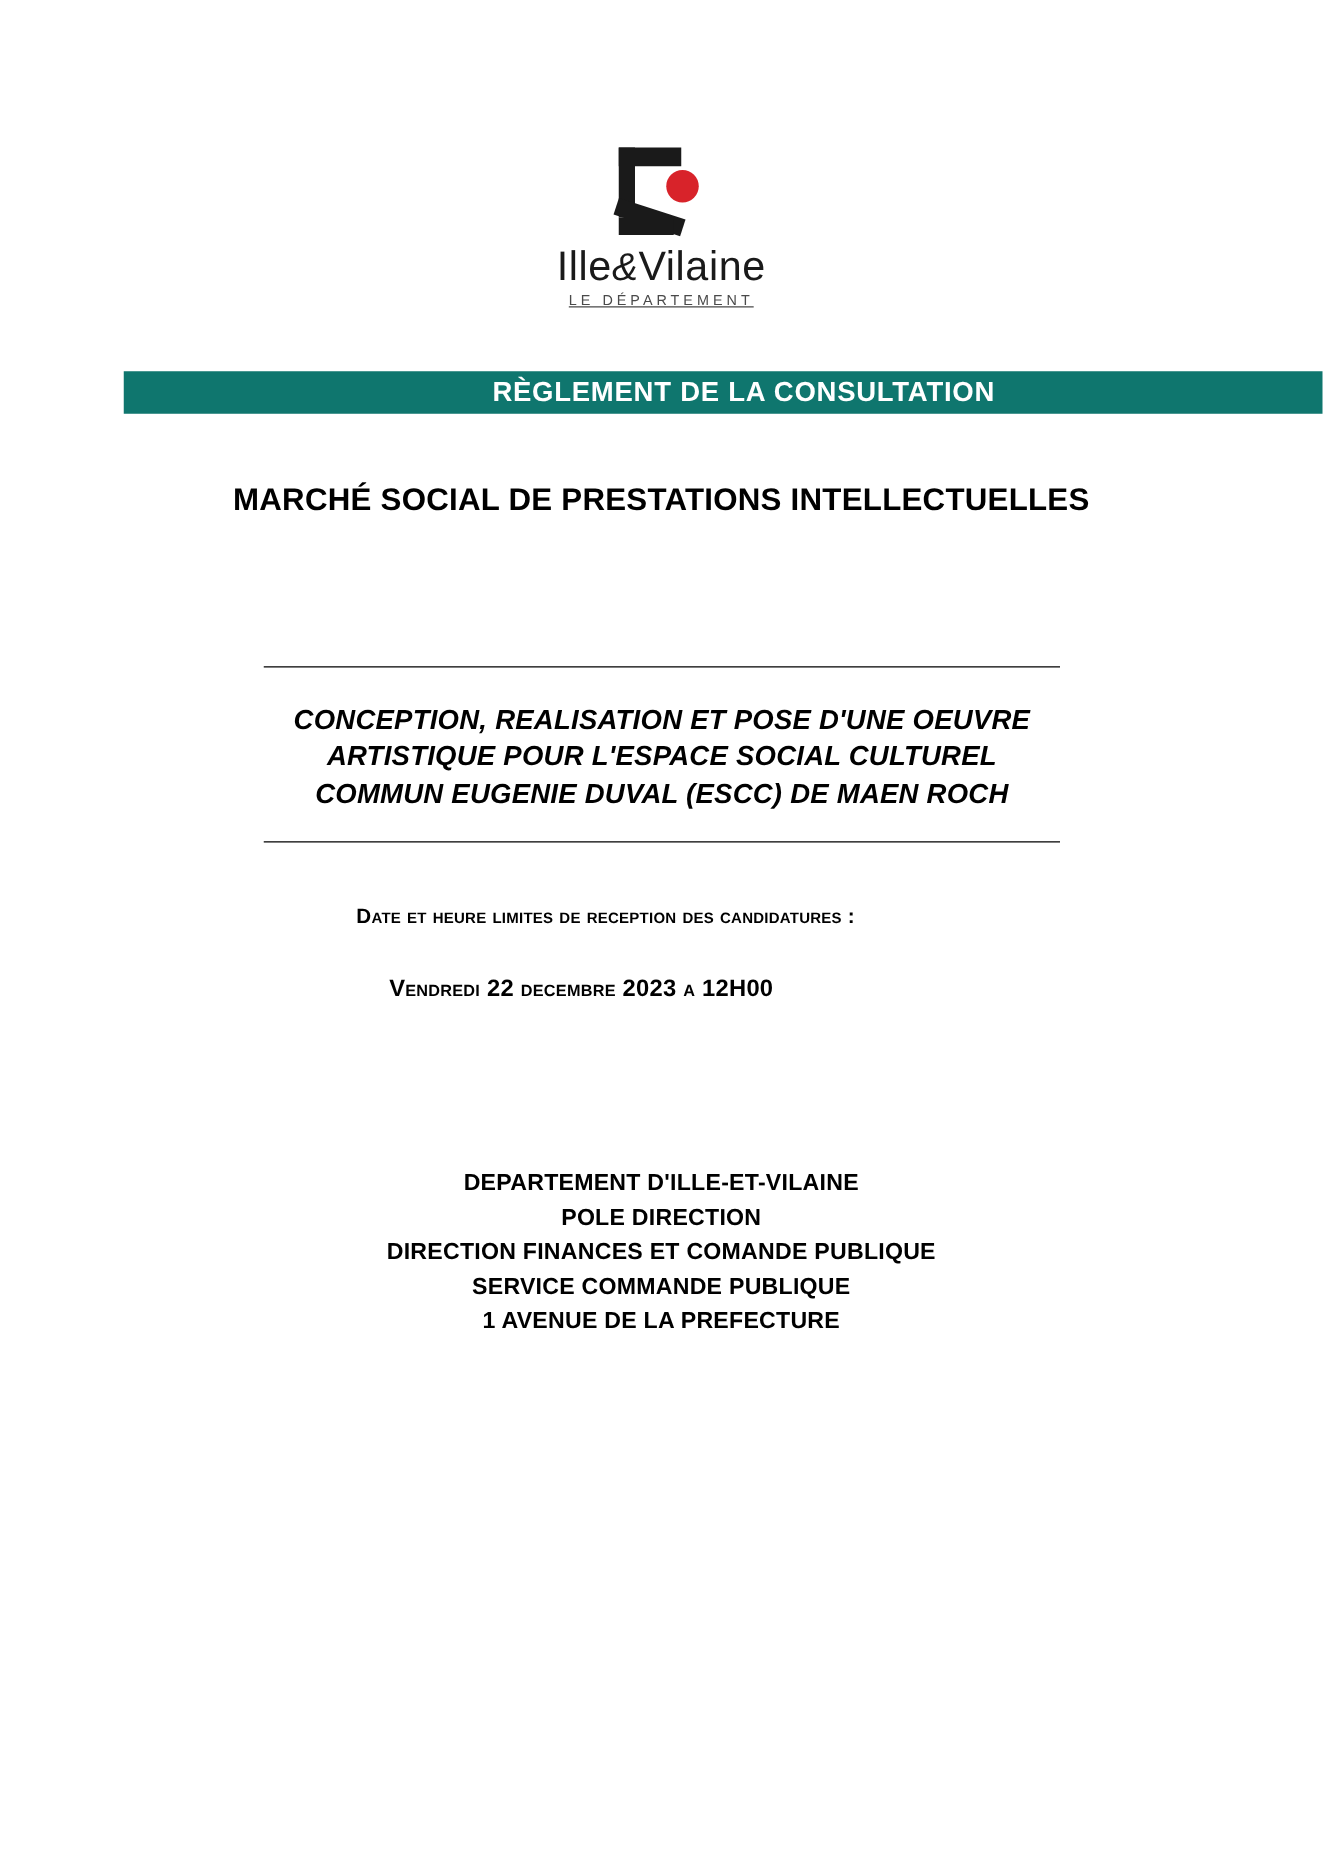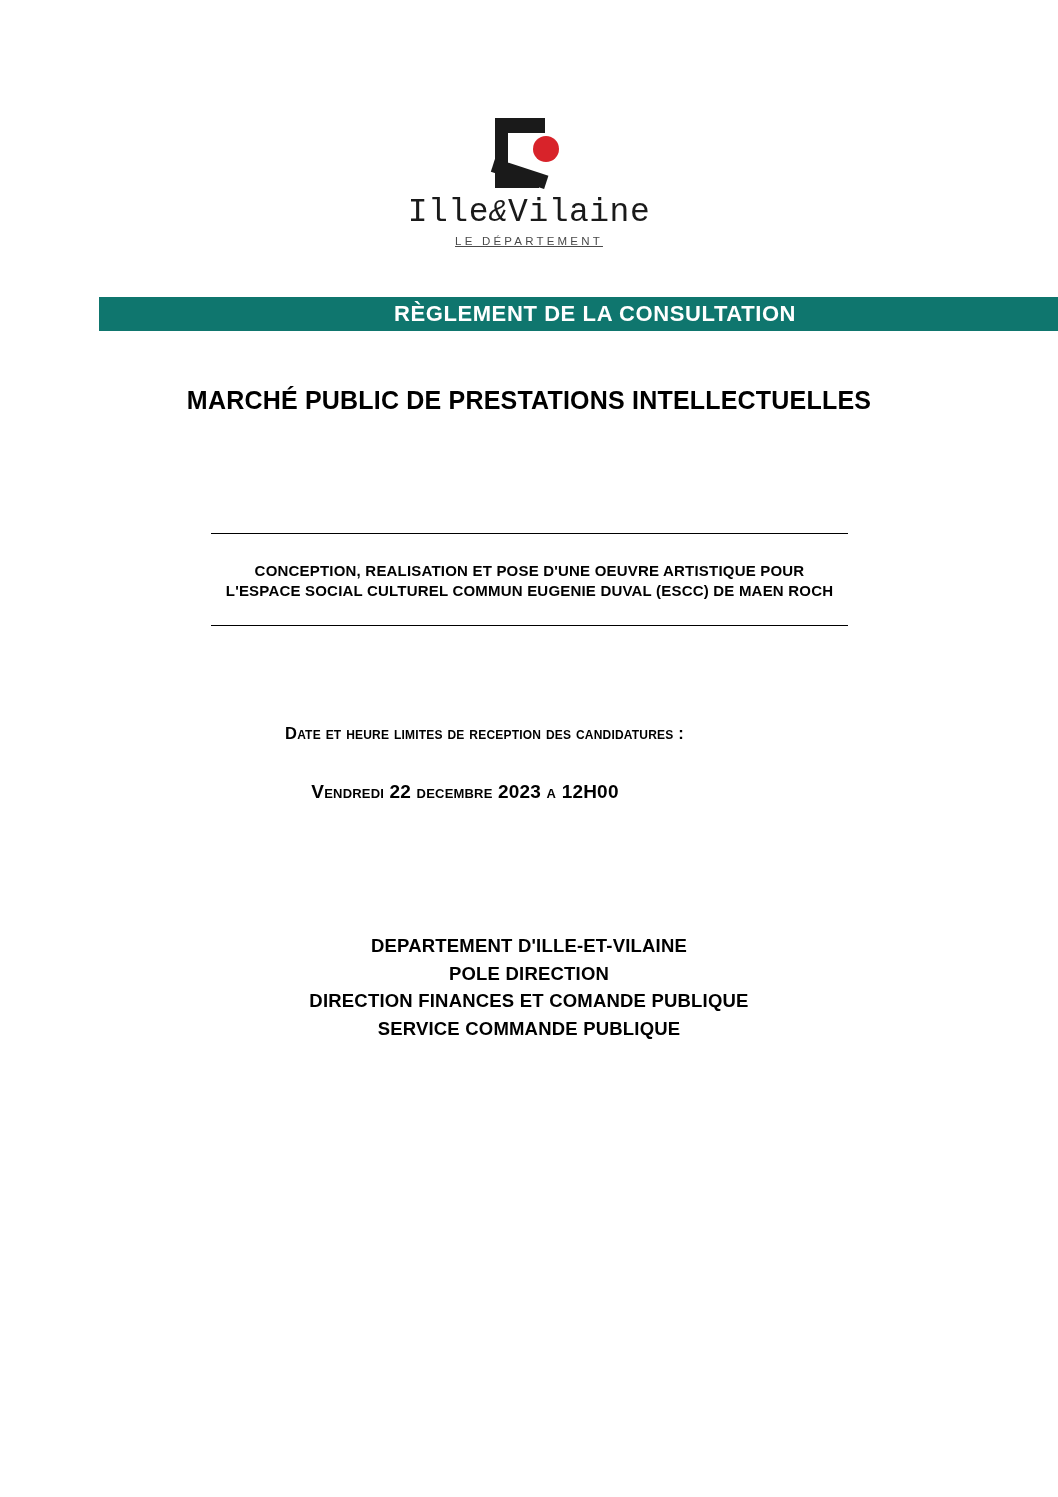--- a/index.html
+++ b/index.html
@@ -76,21 +76,21 @@
   .logo-mark .dot {
     position: absolute;
     left: 50px;
     top: 18px;
     width: 26px;
     height: 26px;
     border-radius: 50%;
     background: #d8232a;
   }
   .logo-wordmark {
-    font-family: Liberation Mono, monospace;
+    font-family: Liberation Sans, sans-serif;
     font-size: 33px;
     letter-spacing: 0.5px;
     color: #1a1a1a;
     line-height: 1.05;
   }
   .logo-wordmark .amp {
     font-style: italic;
     font-size: 31px;
   }
   .logo-sub {
@@ -140,25 +140,26 @@
     left: 211px;
     width: 637px;
   }
   .rule {
     height: 1px;
     background: #000000;
     width: 100%;
   }
   .object-title {
     text-align: center;
-    font-size: 15px;
+    font-size: 22px;
     font-weight: bold;
     line-height: 1.33;
     padding: 27px 6px 24px 6px;
     letter-spacing: 0.2px;
+    font-style: italic;
   }
 
   
   .deadline-label {
     position: absolute;
     top: 724px;
     left: 0;
     width: 969px;
     text-align: center;
     font-size: 16.5px;
@@ -208,31 +209,32 @@
     <div class="logo-wordmark">
       <span>Ille</span><span class="amp">&amp;</span><span>Vilaine</span>
     </div>
     <div class="logo-sub">LE DÉPARTEMENT</div>
   </div>
 
   <div class="banner">
     <span class="banner-text">RÈGLEMENT DE LA CONSULTATION</span>
   </div>
 
-  <div class="market-type">MARCHÉ PUBLIC DE PRESTATIONS INTELLECTUELLES</div>
+  <div class="market-type">MARCHÉ SOCIAL DE PRESTATIONS INTELLECTUELLES</div>
 
   <div class="object-frame">
     <div class="rule"></div>
     <div class="object-title">CONCEPTION, REALISATION ET POSE D'UNE OEUVRE ARTISTIQUE POUR L'ESPACE SOCIAL CULTUREL COMMUN EUGENIE DUVAL (ESCC) DE MAEN ROCH</div>
     <div class="rule"></div>
   </div>
 
   <div class="deadline-label">Date et heure limites de reception des candidatures :</div>
   <div class="deadline-value">Vendredi 22 decembre 2023 a 12H00</div>
 
   <div class="buyer-block">
     <span class="buyer-line">DEPARTEMENT D'ILLE-ET-VILAINE</span>
     <span class="buyer-line">POLE DIRECTION</span>
     <span class="buyer-line">DIRECTION FINANCES ET COMANDE PUBLIQUE</span>
     <span class="buyer-line">SERVICE COMMANDE PUBLIQUE</span>
+    <span class="buyer-line">1 AVENUE DE LA PREFECTURE</span>
   </div>
 
 </div>
 
 </body></html>

